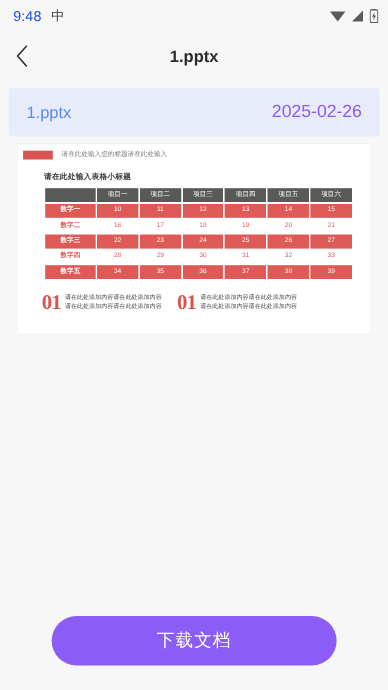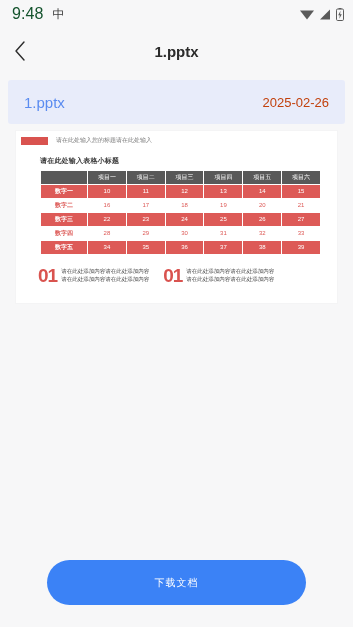--- a/index.html
+++ b/index.html
@@ -24,22 +24,22 @@
     align-items: center;
     justify-content: space-between;
     padding: 0 9px 0 12px;
   }
   .status-left {
     display: flex;
     align-items: center;
     gap: 9px;
   }
   .status-time {
-    font-size: 16px;
-    color: #14532d;
+    font-size: 13px;
+    color: #1d4ed8;
     letter-spacing: 0.1px;
   }
   .status-glyph {
     font-size: 12px;
     color: #3c3c3c;
     line-height: 1;
   }
   .status-right {
     display: flex;
     align-items: center;
@@ -97,22 +97,22 @@
     display: flex;
     align-items: center;
     justify-content: space-between;
     padding: 0 16px;
   }
   .file-name {
     font-size: 15px;
     color: #5b8cf0;
   }
   .file-date {
-    font-size: 13px;
-    color: #c2410c;
+    font-size: 16px;
+    color: #8b5cf6;
   }
 
   
   .slide-wrap {
     margin-top: 7px;
     padding: 0 16px;
   }
   .slide-card {
     background: #ffffff;
     width: 321px;
@@ -209,21 +209,21 @@
     display: flex;
     align-items: center;
     gap: 4px;
   }
   .point-num {
     font-size: 19px;
     font-weight: bold;
     color: #d9534f;
     line-height: 1;
     letter-spacing: -1px;
-    font-family: Liberation Sans, sans-serif;
+    font-family: Liberation Serif, serif;
   }
   .point-lines {
     display: flex;
     flex-direction: column;
     gap: 1px;
   }
   .point-line {
     font-size: 5.5px;
     color: #4a4a4a;
     line-height: 7px;
@@ -234,25 +234,25 @@
   .download-area {
     position: absolute;
     left: 0; right: 0;
     bottom: 22px;
     display: flex;
     justify-content: center;
   }
   .download-btn {
     width: 259px;
     height: 45px;
-    background: #3b82f6;
+    background: #8b5cf6;
     border: none;
     border-radius: 23px;
     color: #ffffff;
-    font-size: 10px;
+    font-size: 16px;
     font-family: Liberation Mono, monospace;
     letter-spacing: 1px;
     cursor: pointer;
   }
 </style>
 </head>
 <body>
 
 <div class="status-bar">
   <div class="status-left">

